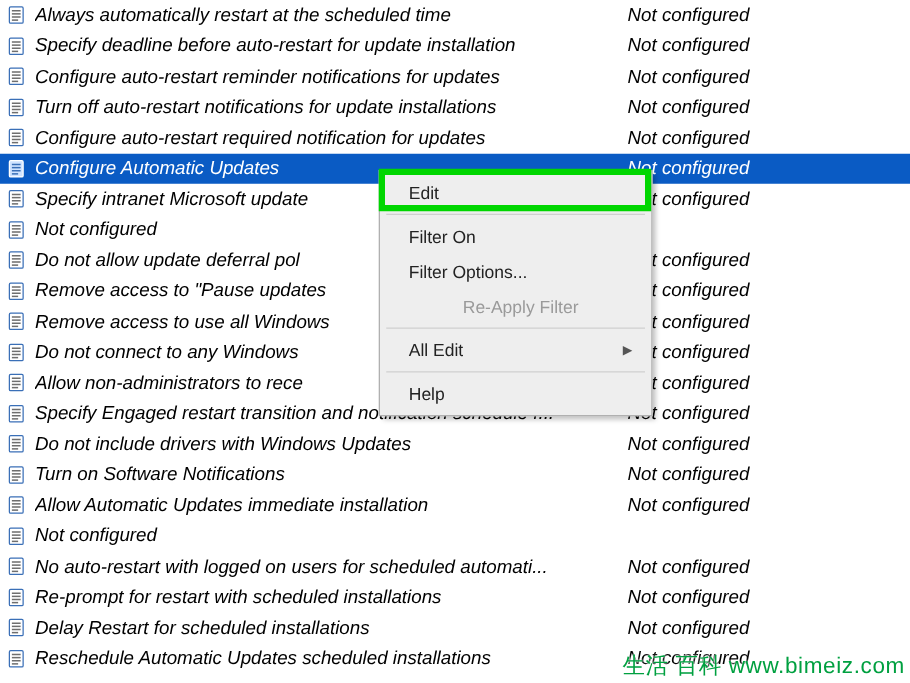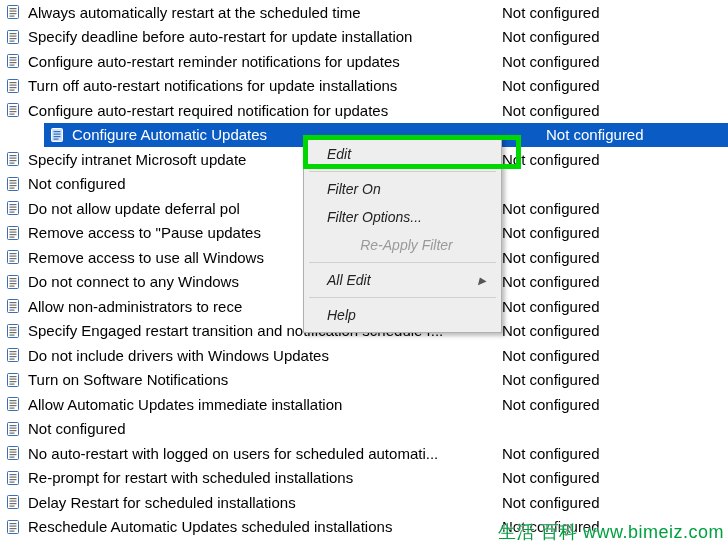--- a/index.html
+++ b/index.html
@@ -6,32 +6,31 @@
   body {
     font-family: "Segoe UI", Tahoma, sans-serif;
     font-size: 15px;
     background: #ffffff;
     width: 728px;
     height: 546px;
     overflow: hidden;
     position: relative;
     color: #000;
   }
-  .policy-list { width: 100%; }
+  .policy-list { width: 100%; font-style: italic; }
   .policy-row {
     display: flex;
     align-items: center;
     height: 24.5px;
     white-space: nowrap;
     cursor: default;
   }
   .policy-row.selected {
     background: #0a5bc4;
     color: #ffffff;
-    margin-left: 44px;
   }
   .icon-cell {
     width: 28px;
     display: flex;
     align-items: center;
     justify-content: center;
     flex-shrink: 0;
   }
   .policy-icon {
     width: 16px;
@@ -45,28 +44,27 @@
   }
   .state-cell {
     flex: 1;
     overflow: hidden;
   }
   
   .context-menu {
     position: absolute;
     left: 303px;
     top: 136px;
-    width: 199px;
+    width: 219px;
     background: #eeeeee;
     border: 1px solid #b0b0b0;
     box-shadow: 3px 3px 4px rgba(0,0,0,0.25);
     padding: 3px;
     font-size: 14px;
     color: #222;
-    font-style: italic;
   }
   .menu-item {
     padding: 6px 12px 6px 20px;
     display: flex;
     justify-content: space-between;
     align-items: center;
     cursor: default;
   }
   .menu-item.disabled { color: #9a9a9a; justify-content: center; }
   .menu-sep {

